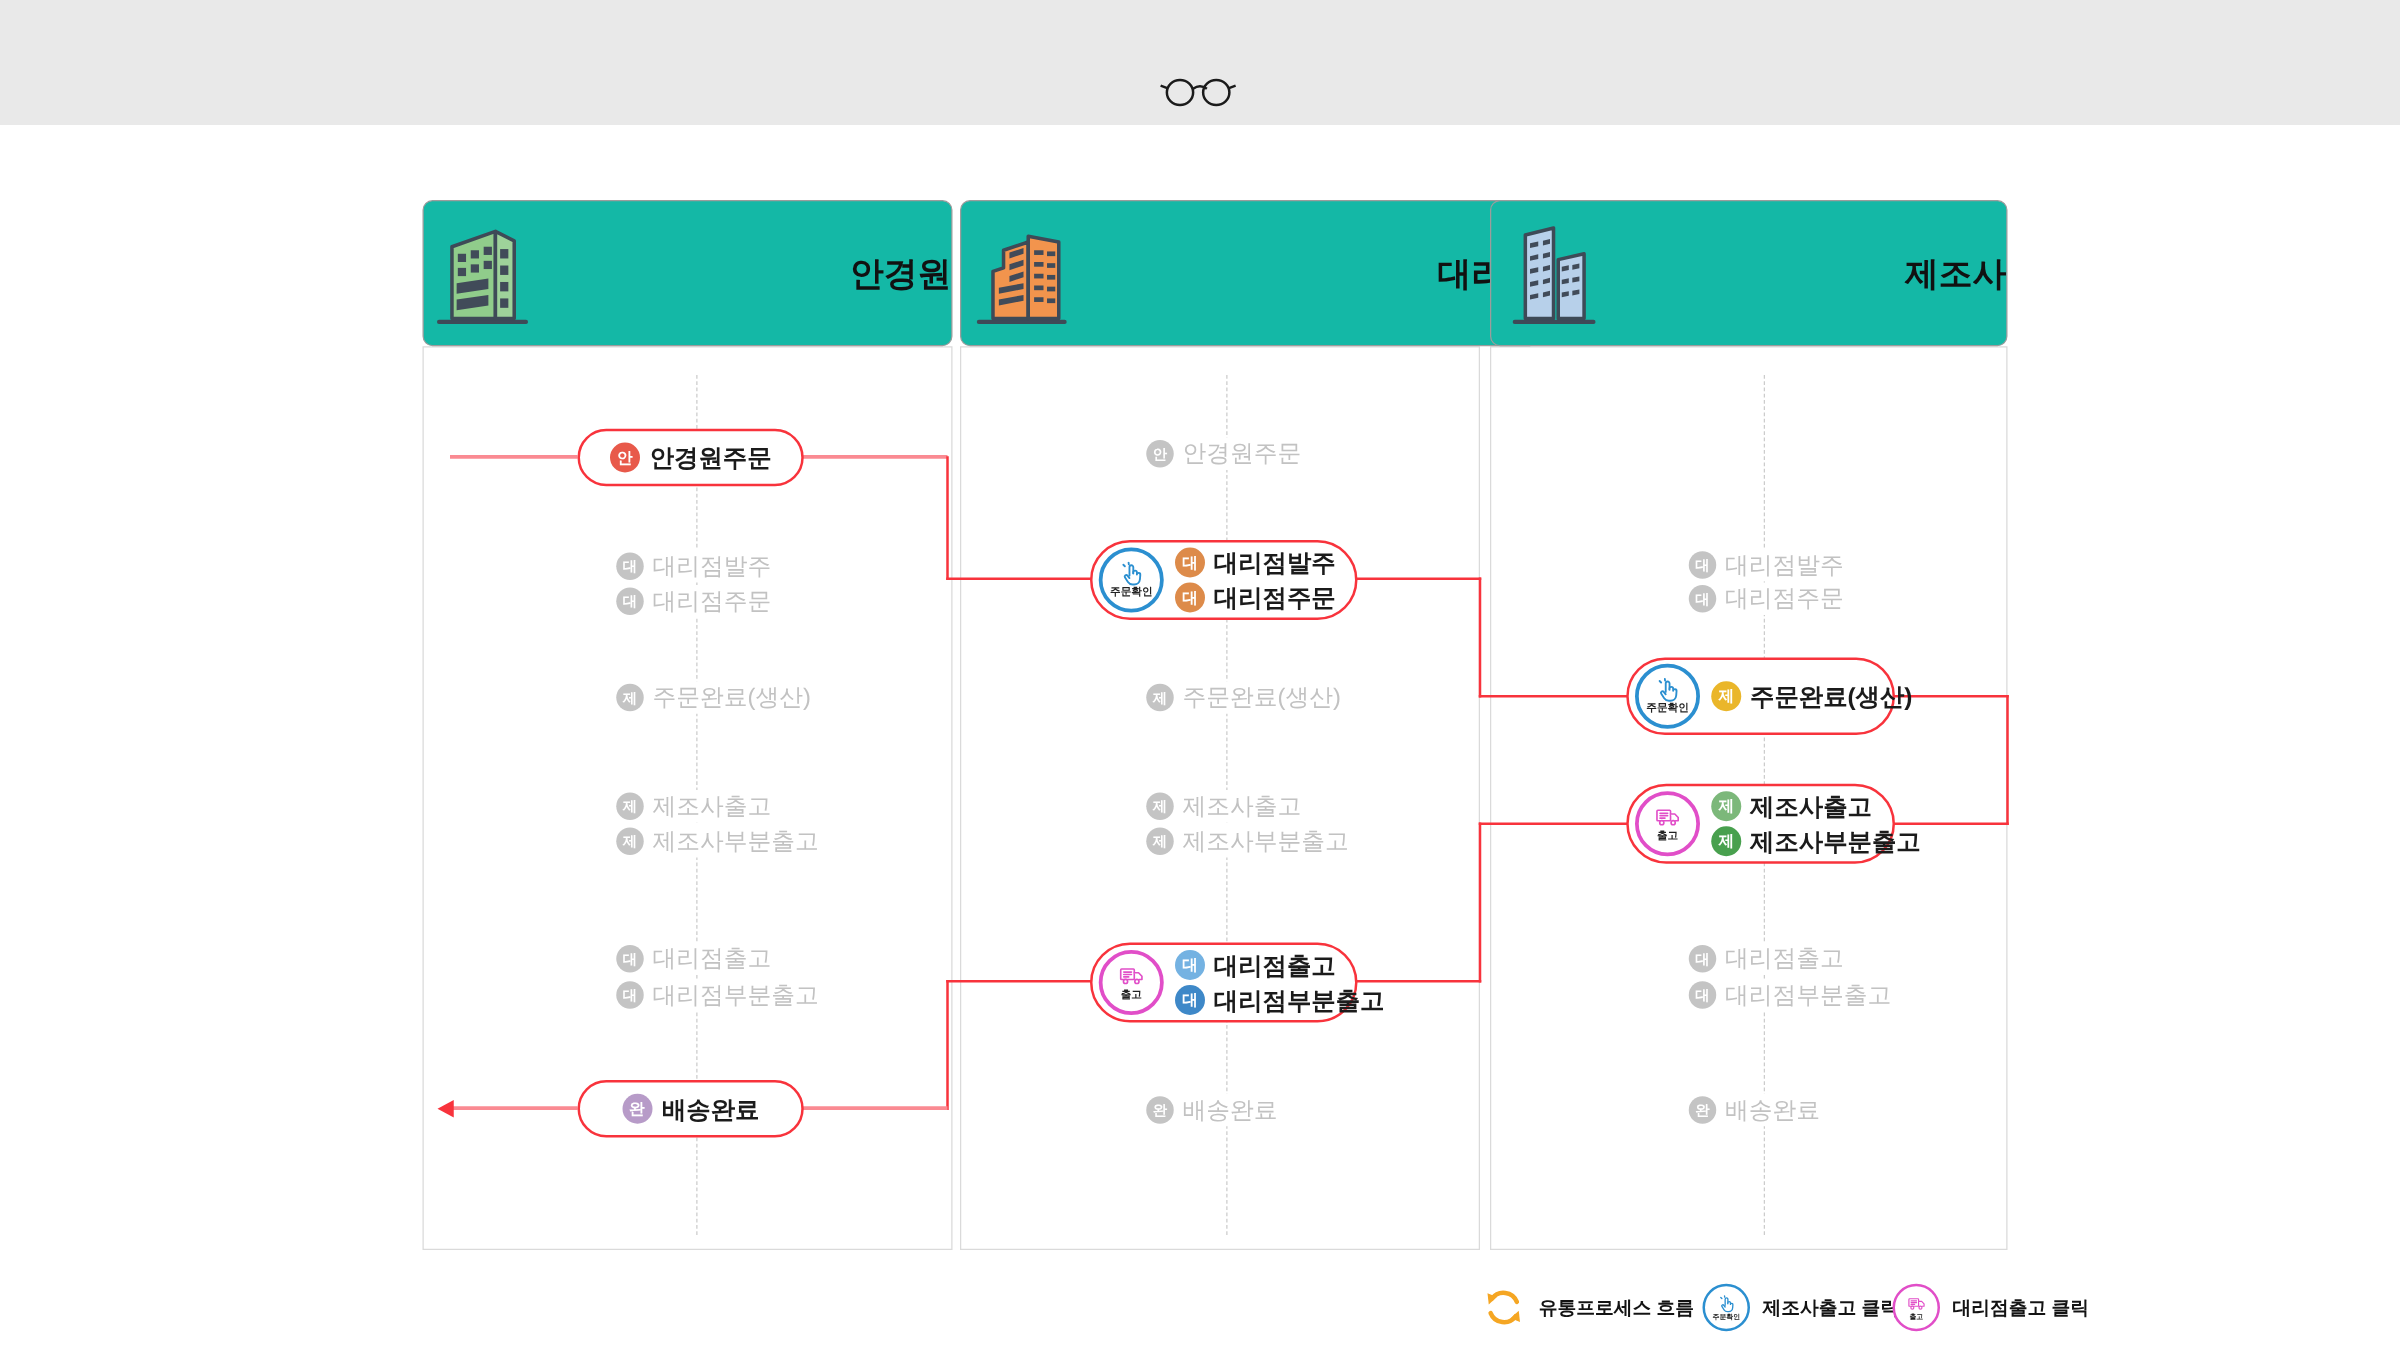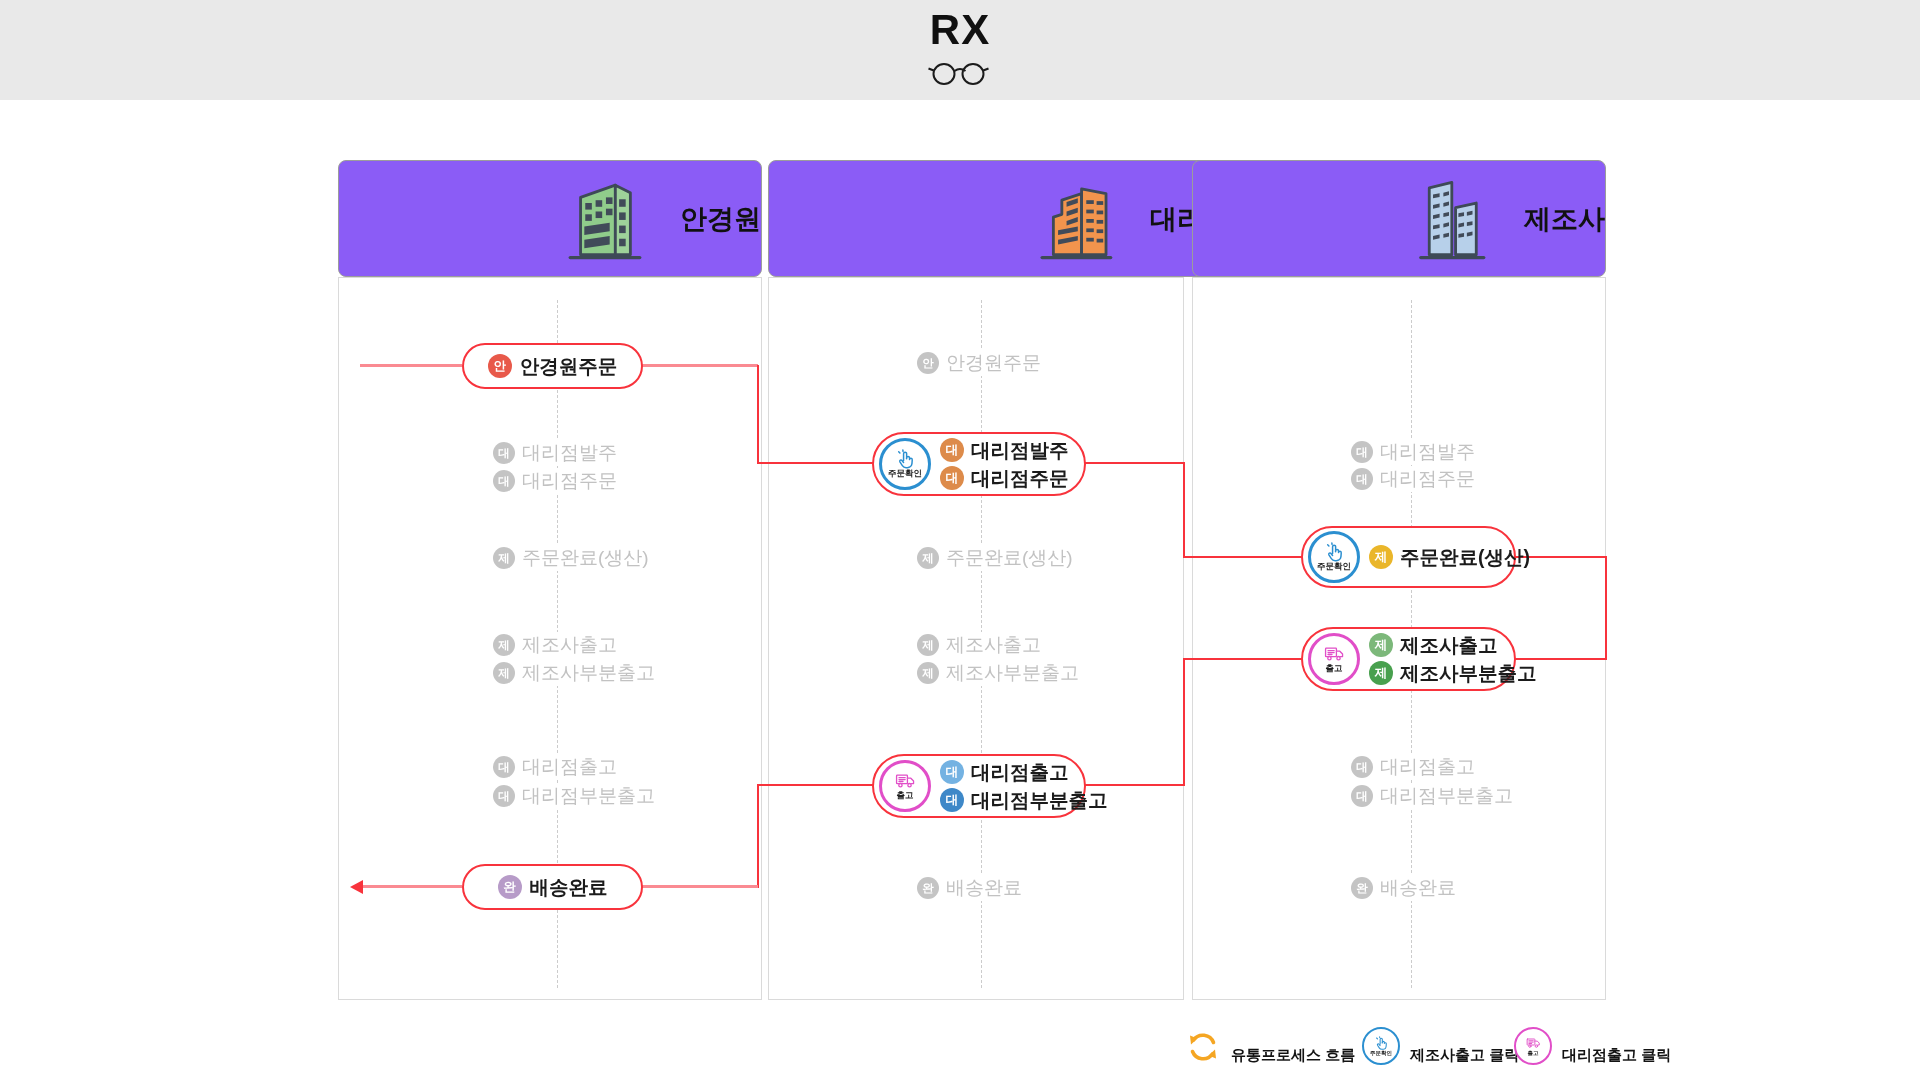--- a/index.html
+++ b/index.html
@@ -4,23 +4,23 @@
 <style>
   html,body{margin:0;padding:0}
   body{width:1920px;height:1080px;position:relative;background:#fff;
        font-family:"Liberation Sans",sans-serif;overflow:hidden}
 
   .topbar{position:absolute;left:0;top:0;width:1920px;height:100px;background:#e9e9e9}
   .rx-title{position:absolute;top:6px;left:0;width:100%;text-align:center;
             font-size:42px;font-weight:700;color:#101010;letter-spacing:1px}
   .glasses{position:absolute;left:927px;top:57px;width:66px;height:30px}
 
-  .col-header{position:absolute;top:160px;height:117px;background:#8b5cf6;
+  .col-header{position:absolute;top:160px;height:117px;background:#14b8a6;
               border:1px solid #9c9c9c;border-radius:8px;display:flex;align-items:center;
-              justify-content:flex-end;gap:28px;box-sizing:border-box;z-index:1}
+              justify-content:space-between;gap:28px;box-sizing:border-box;z-index:1}
   .bld{width:94px;height:94px}
   .col-title{font-size:27px;font-weight:700;color:#111}
   .col-body{position:absolute;top:277px;height:723px;background:#fff;
             border:1px solid #dadada;box-sizing:border-box}
   .dash{position:absolute;top:300px;height:688px;width:0;border-left:1px dashed #cccccc;z-index:1}
 
   .ghost{position:absolute;display:flex;align-items:center;gap:7px;height:26px;
          background:#fff;padding:0 5px 0 0;z-index:2}
   .gbadge{width:22px;height:22px;border-radius:50%;background:#c4c4c4;color:#fff;
           font-size:11.5px;font-weight:600;display:flex;align-items:center;justify-content:center;flex:none}
@@ -40,21 +40,21 @@
   .plabel{font-size:19.5px;font-weight:600;color:#1b1b1b;white-space:nowrap}
   .prow{display:flex;align-items:center;gap:7px;height:28px}
   .action-btn{width:52px;height:52px;border-radius:50%;background:#fff;border:3px solid;
               display:flex;flex-direction:column;align-items:center;justify-content:center;
               box-sizing:border-box;flex:none;cursor:pointer;padding:0;font-family:inherit}
   .btn-blue{border-color:#2b8fd0;color:#2b8fd0}
   .btn-pink{border-color:#e14ec8;color:#e14ec8}
   .action-btn svg{width:21px;height:21px}
   .btn-text{font-size:8.5px;color:#222;margin-top:-2px;font-weight:600}
 
-  .legend-item{position:absolute;top:1027px;height:38px;display:flex;align-items:flex-end;gap:10px;z-index:2}
+  .legend-item{position:absolute;top:1027px;height:38px;display:flex;align-items:center;gap:10px;z-index:2}
   .legend-label{font-size:15px;font-weight:700;color:#131313;white-space:nowrap}
   .cycle-ic{width:36px;height:36px;color:#f5a623}
   .mini-btn{width:38px;height:38px;border-radius:50%;border:2.5px solid;background:#fff;
             display:flex;flex-direction:column;align-items:center;justify-content:center;box-sizing:border-box}
   .mini-btn svg{width:15px;height:15px}
   .mini-text{font-size:5.5px;color:#222;font-weight:700;margin-top:-1px}
 </style>
 </head>
 <body>
 
@@ -161,21 +161,20 @@
         <polygon points="60,55 66,53.8 66,57.8 60,59"></polygon>
           <polygon points="69,53.5 75,52.3 75,56.3 69,57.5"></polygon>
         <polygon points="60,66 66,64.8 66,68.8 60,70"></polygon>
           <polygon points="69,64.5 75,63.3 75,67.3 69,68.5"></polygon>
       </g>
     </symbol>
   </defs>
 </svg>
 
 <div class="topbar">
-  <div class="rx-title">RX</div>
   <svg class="glasses">
       <use href="#sym-glasses"></use>
     </svg>
 </div>
 
 <div class="col-body" style="left:338px;width:424px"></div>
 <div class="col-body" style="left:768px;width:416px"></div>
 <div class="col-body" style="left:1192px;width:414px"></div>
 
 <div class="dash" style="left:557px"></div>

